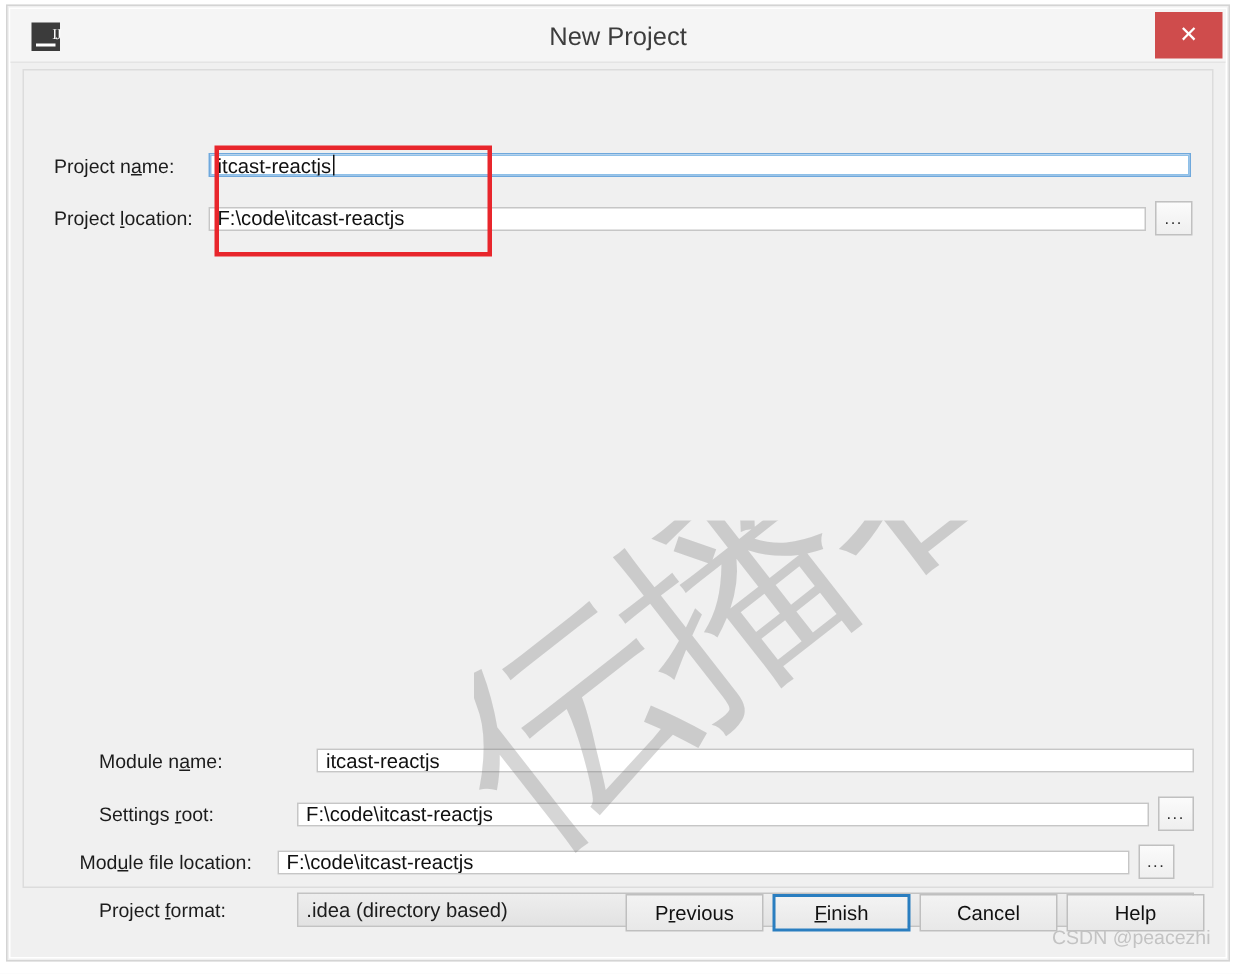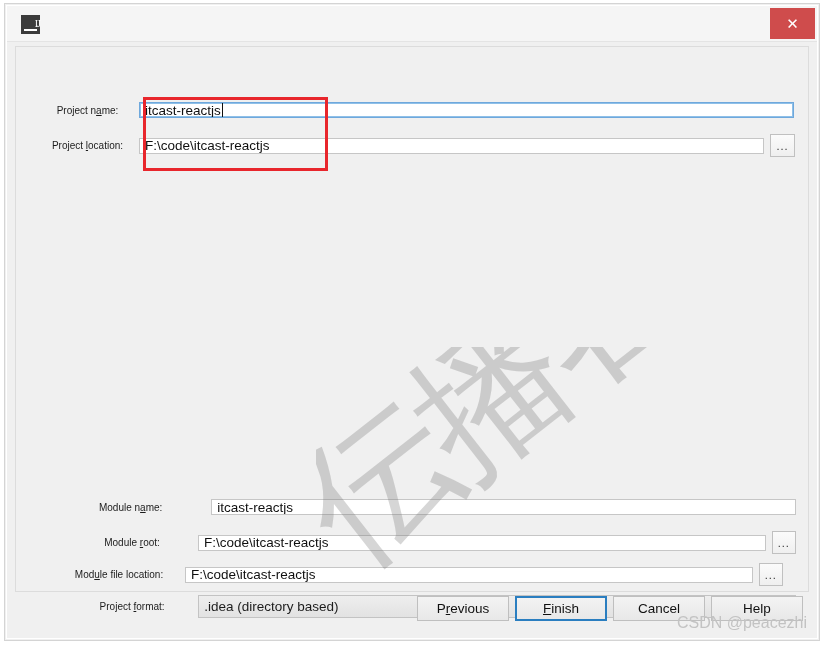--- a/index.html
+++ b/index.html
@@ -113,25 +113,24 @@
     box-sizing: border-box;
   }
 
   
   .form-row {
     position: absolute;
     display: flex;
     align-items: center;
   }
   .field-label {
-    font-size: 10px;
+    font-size: 13px;
     color: #1c1c1c;
     white-space: nowrap;
     font-family: "Liberation Sans", sans-serif;
-    text-align: center;
   }
   .field-label u { text-decoration: underline; }
 
   .text-input {
     box-sizing: border-box;
     height: 16px;
     background: #ffffff;
     border: 1px solid #c6c6c6;
     font-size: 13.5px;
     color: #101010;
@@ -309,38 +308,39 @@
     white-space: nowrap;
     transform: rotate(-38deg);
     transform-origin: 40% 40%;
     letter-spacing: -8px;
     font-weight: 400;
   }
   #watermark-credit {
     position: absolute;
     right: 12px;
     bottom: 8px;
-    font-size: 16px;
+    font-size: 13px;
     color: #c3c3c3;
     font-family: "Liberation Sans", sans-serif;
     z-index: 30;
     white-space: nowrap;
   }
 </style>
 </head>
 <body>
 
 <div id="window-frame">
   <div id="window-frame-inner"></div>
 
   <div id="title-bar">
     <div id="app-icon">
       <span class="ij-glyph">IJ</span>
       <span class="ij-bar"></span>
     </div>
+    <div id="title-text">New Project</div>
     <div id="close-button">
       <span class="x-glyph">✕</span>
     </div>
   </div>
 
   <div id="content-panel">
 
     <div class="form-row" id="row-project-name">
       <span class="field-label" id="label-project-name"><span>Project n</span><u>a</u><span>me:</span></span>
       <div class="text-input focused" id="input-project-name">
@@ -369,21 +369,21 @@
 
 
     <div class="form-row" id="row-module-name">
       <span class="field-label settings-label"><span>Module n</span><u>a</u><span>me:</span></span>
       <div class="text-input" id="input-module-name">
         <span>itcast-reactjs</span>
       </div>
     </div>
 
     <div class="form-row" id="row-content-root">
-      <span class="field-label settings-label"><span>Module </span><u>r</u><span>oot:</span></span>
+      <span class="field-label settings-label"><span>Settings </span><u>r</u><span>oot:</span></span>
       <div class="text-input" id="input-content-root">
         <span>F:\code\itcast-reactjs</span>
       </div>
       <div class="browse-button" style="margin-left:6px">
         <span>...</span>
       </div>
     </div>
 
     <div class="form-row" id="row-module-file">
       <span class="field-label settings-label"><span>Mod</span><u>u</u><span>le file location:</span></span>

